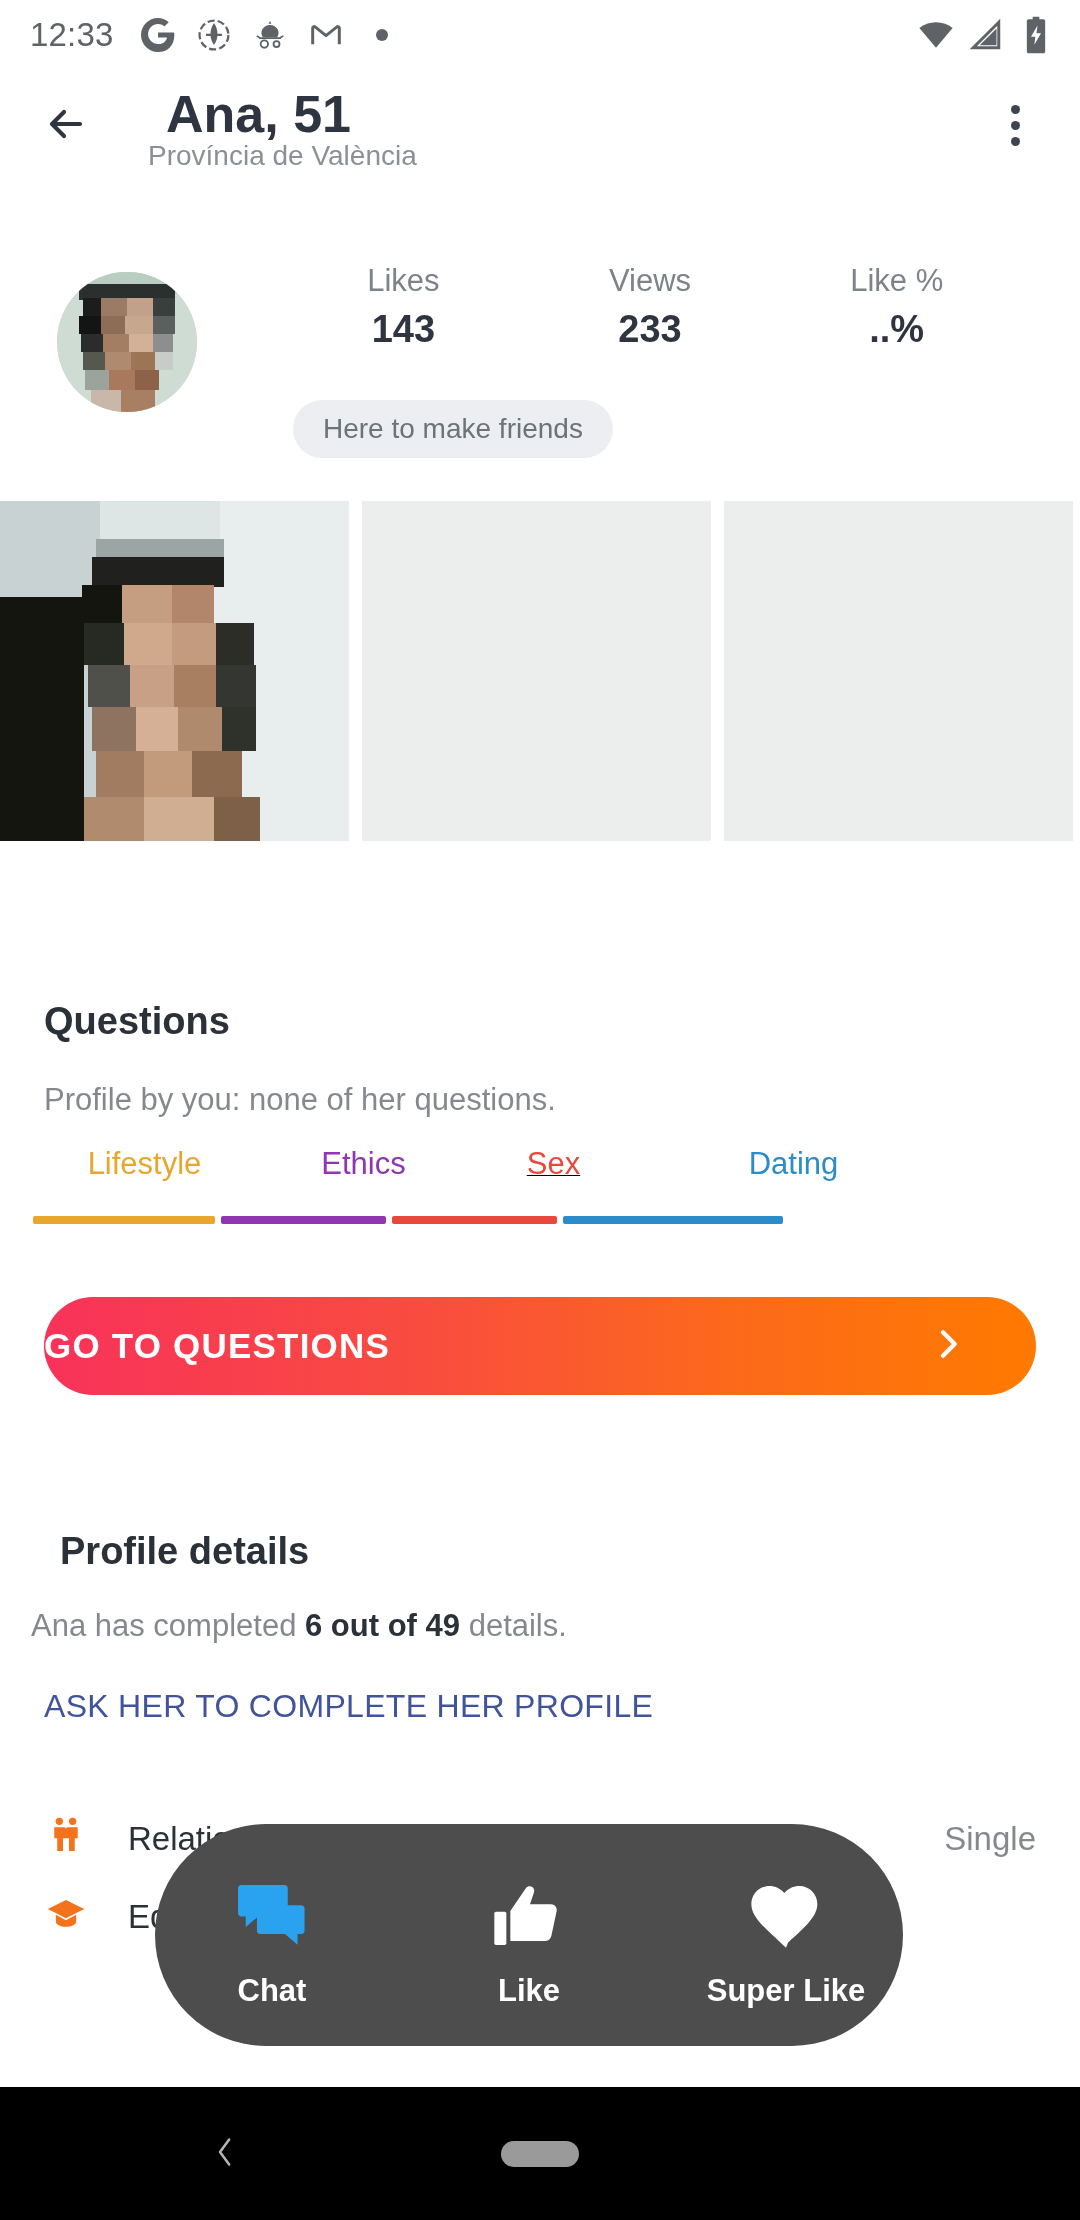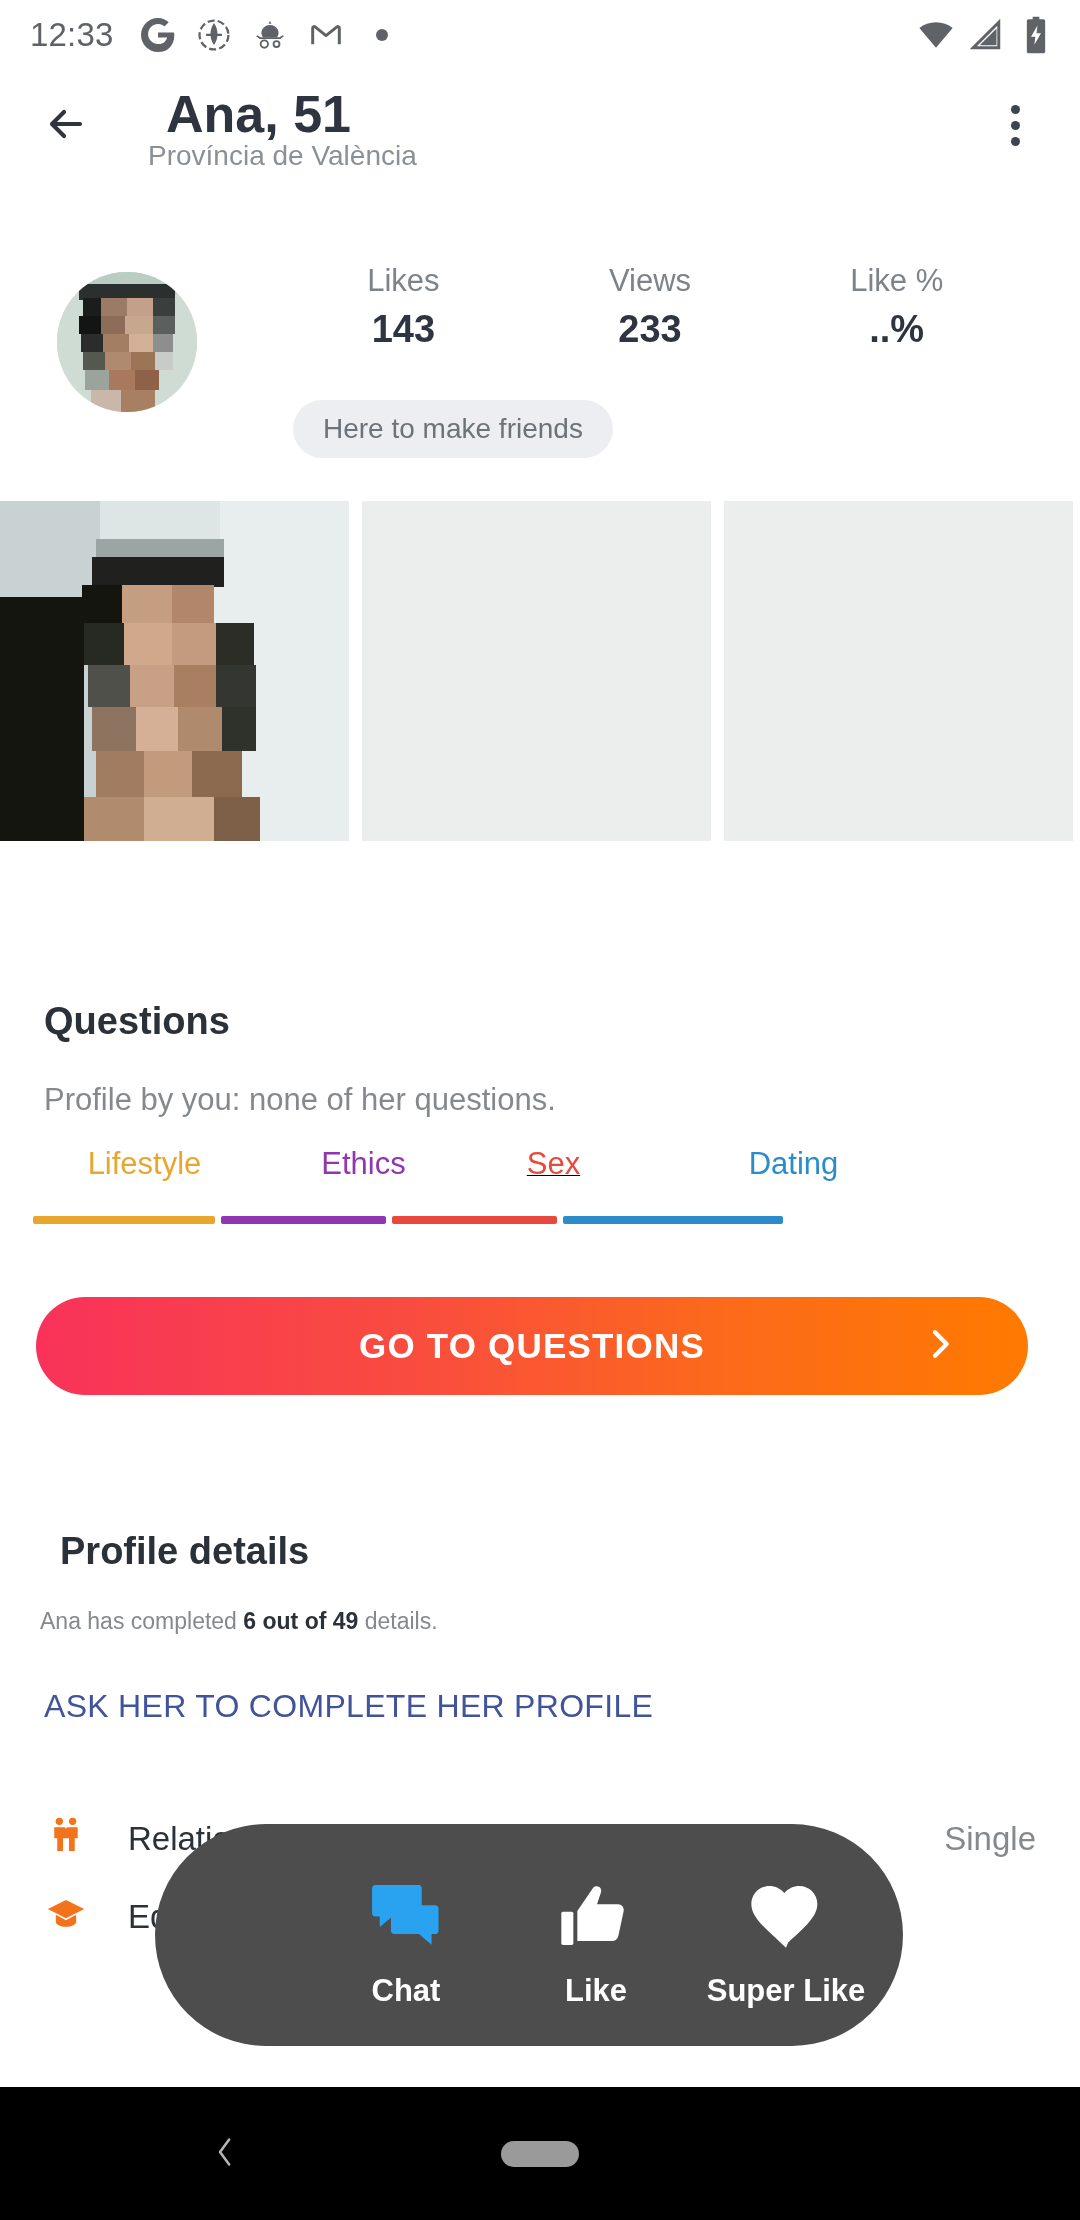--- a/index.html
+++ b/index.html
@@ -73,53 +73,53 @@
   #q-title { top:1000px; }
   #q-sub { top:1082px; }
 
   .tabs { position:absolute; top:1148px; left:0; width:1080px; height:92px; }
   .tab { position:absolute; top:0; text-align:center; }
   .tab-label { font-size:31px; line-height:1;margin-left:41px; }
   .tab-bar { position:absolute; height:8px; border-radius:2px; top:68px; }
 
   
   .cta {
-    position:absolute; left:36px; top:1297px; width:992px; height:98px;
+    position:absolute; left:44px; top:1297px; width:992px; height:98px;
     border-radius:49px;
     background:linear-gradient(90deg,#f8325a 0%,#f94c3f 38%,#fc6a1a 70%,#ff7a00 100%);
-    display:flex; align-items:center; justify-content:center; position:absolute;
+    display:flex; align-items:center; position:absolute;
   }
   .cta-label {
     font-size:35px; font-weight:bold; color:#fff; letter-spacing:1.2px;
   }
   .cta-chev { position:absolute; right:68px; top:50%; transform:translateY(-50%); }
 
   
   #p-title { top:1530px;margin-left:16px; }
-  .p-line { position:absolute; left:40px; top:1608px; font-size:23px; color:#85898e; }
+  .p-line { position:absolute; left:31px; top:1608px; font-size:31px; color:#85898e; }
   .p-line b { color:#2b3138; font-weight:bold; }
   .ask-link {
     position:absolute; left:44px; top:1688px;
     font-size:32px; color:#41549b; letter-spacing:.3px;
   }
 
   
   .drow { position:absolute; left:44px; width:992px; height:40px; }
   .drow .dic { position:absolute; left:0; top:-6px; width:44px; height:44px;
                display:flex; align-items:center; justify-content:center; }
   .drow .dlabel { position:absolute; left:84px; top:0; font-size:33px; color:#2b3138; }
   .drow .dvalue { position:absolute; right:0; top:0; font-size:33px; color:#85898e; }
   #row-rel { top:1820px; }
   #row-edu { top:1898px; }
 
   
   .fab {
     position:absolute; left:155px; top:1824px; width:748px; height:222px;
     background:#4d4d4d; border-radius:112px;
-    display:flex; align-items:center; justify-content:flex-end;
+    display:flex; align-items:center; justify-content:space-between;
     padding:0 22px;
   }
   .fab-item { display:flex; flex-direction:column; align-items:center; width:190px; }
   .fab-ic { height:96px; display:flex; align-items:flex-end; justify-content:center; }
   .fab-label { margin-top:16px; font-size:31px; font-weight:bold; color:#fff; }
 
   
   .navbar {
     position:absolute; left:0; top:2087px; width:1080px; height:133px; background:#000;
     display:flex; align-items:center;

